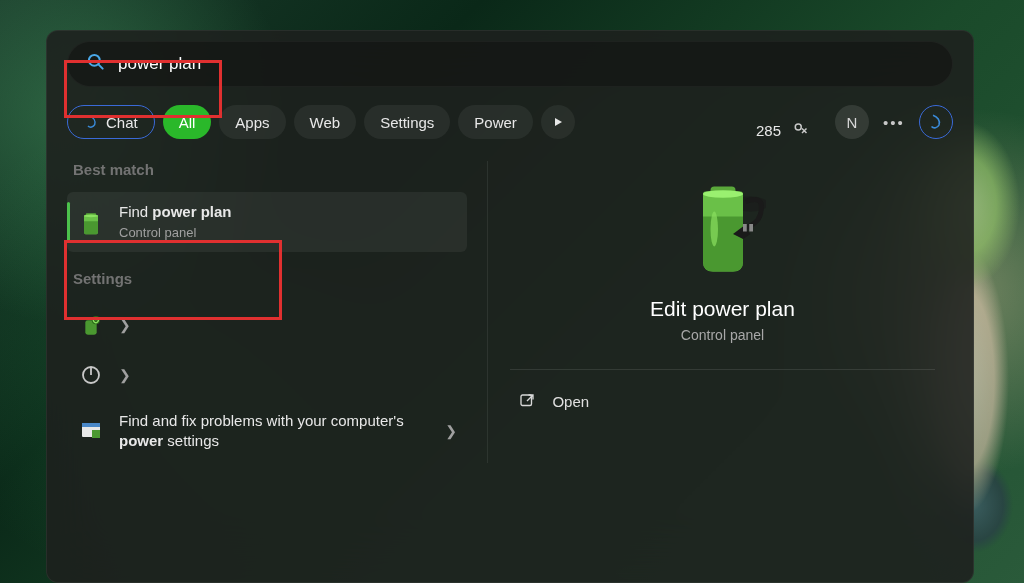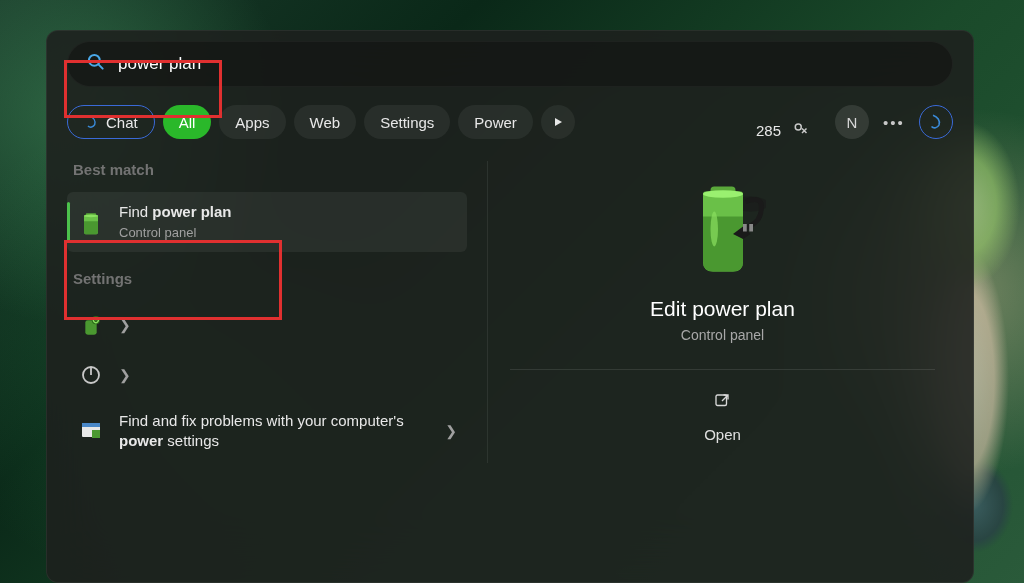--- a/index.html
+++ b/index.html
@@ -164,21 +164,20 @@
 .preview-sub { color: #a8a8a8; font-size: 14px; margin-bottom: 26px; }
 .preview-divider { width: 92%; height: 1px; background: rgba(255,255,255,0.1); }
 .preview-actions { width: 92%; padding-top: 10px; }
 .preview-action {
   display: flex; align-items: center; gap: 16px;
   padding: 12px 8px;
   color: #e0e0e0;
   font-size: 15px;
   cursor: pointer;
   border-radius: 6px;
-  flex-direction: column;
 }
 
 .red-box {
   position: absolute;
   border: 3px solid #e03030;
   pointer-events: none;
   z-index: 50;
 }
 
 .bing-swirl { stroke: #3a8ad8; fill: none; stroke-width: 2.2; }

